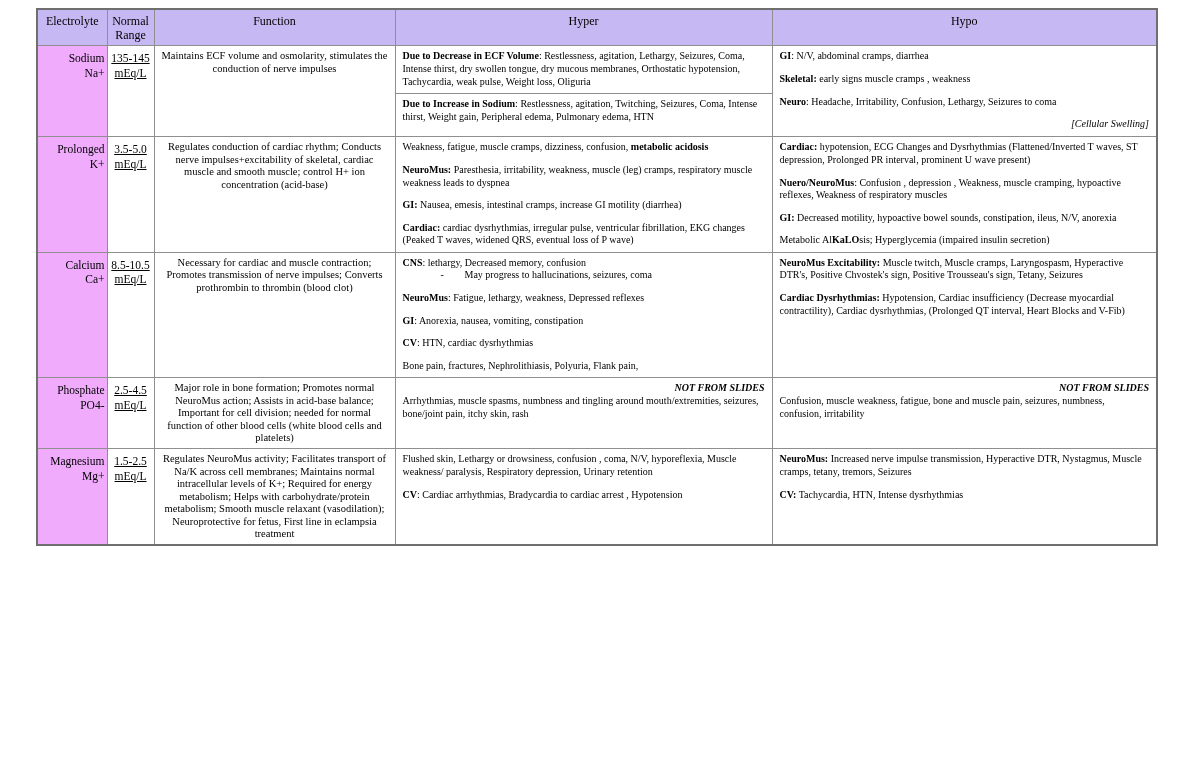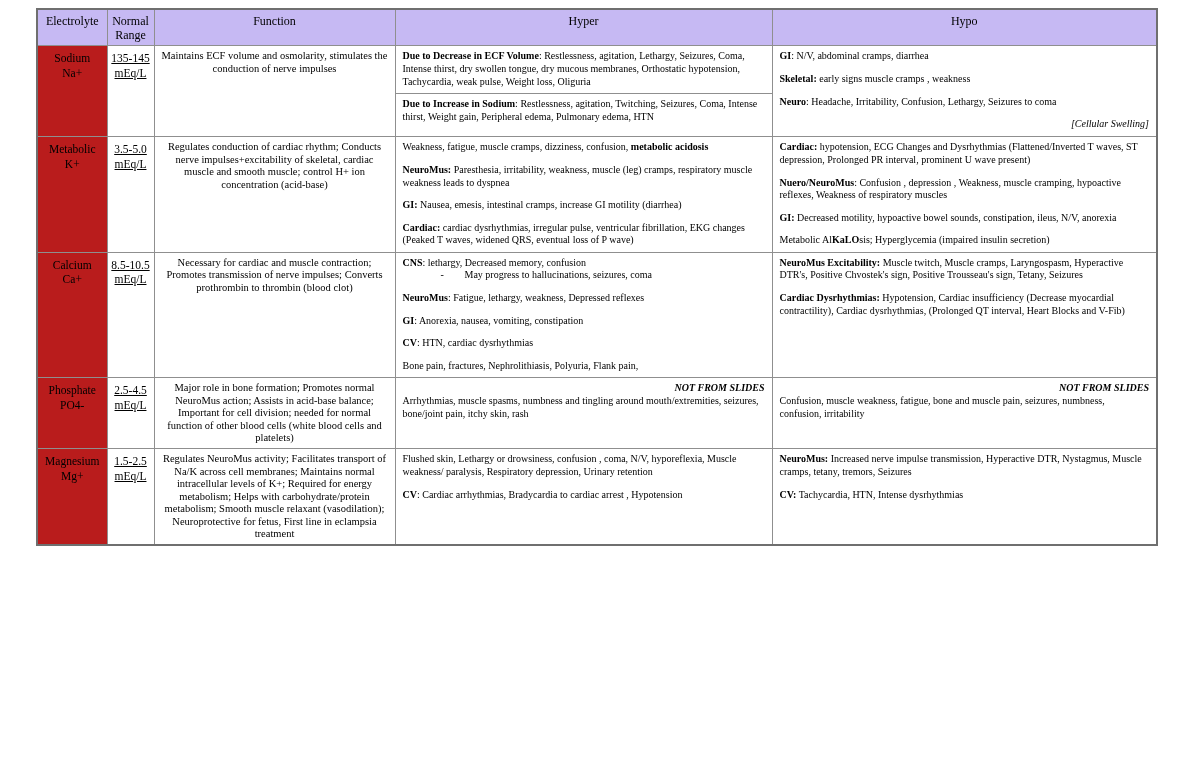--- a/index.html
+++ b/index.html
@@ -34,22 +34,22 @@
     height: 34px;
     vertical-align: top;
   }
   tbody tr:nth-child(1) { height: 91px; }
   tbody tr:nth-child(2) { height: 111px; }
   tbody tr:nth-child(3) { height: 122px; }
   tbody tr:nth-child(4) { height: 66px; }
   tbody tr:nth-child(5) { height: 89px; }
 
   td.label-cell {
-    background: #b91c1c;
-    text-align: center;
+    background: #f0abfc;
+    text-align: right;
     font-size: 11.5px;
     line-height: 1.25;
     padding: 5px 2px;
   }
   td.range-cell {
     background: #ffffff;
     text-align: center;
     font-size: 11.5px;
     line-height: 1.25;
     padding: 5px 1px;
@@ -117,21 +117,21 @@
             <div class="subcell">
               <p class="para"><span class="b">GI</span><span>: N/V, abdominal cramps, diarrhea</span></p>
               <p class="para"><span class="b">Skeletal:</span><span> early signs muscle cramps , weakness</span></p>
               <p class="para"><span class="b">Neuro</span><span>: Headache, Irritability, Confusion, Lethargy, Seizures to coma</span></p>
               <p class="para center"><span>[Cellular Swelling]</span></p>
             </div>
           </td>
         </tr>
         <tr>
           <td class="label-cell">
-            <span class="cellline">Metabolic</span>
+            <span class="cellline">Prolonged</span>
             <span class="cellline">K+</span>
           </td>
           <td class="range-cell">
             <span class="cellline">3.5-5.0</span>
             <span class="cellline">mEq/L</span>
           </td>
           <td class="func-cell">Regulates conduction of cardiac rhythm; Conducts nerve impulses+excitability of skeletal, cardiac muscle and smooth muscle; control H+ ion concentration (acid-base)</td>
           <td class="sym-cell">
             <div class="subcell">
               <p class="para"><span>Weakness, fatigue, muscle cramps, dizziness, confusion, </span><span class="b">metabolic acidosis</span></p>

